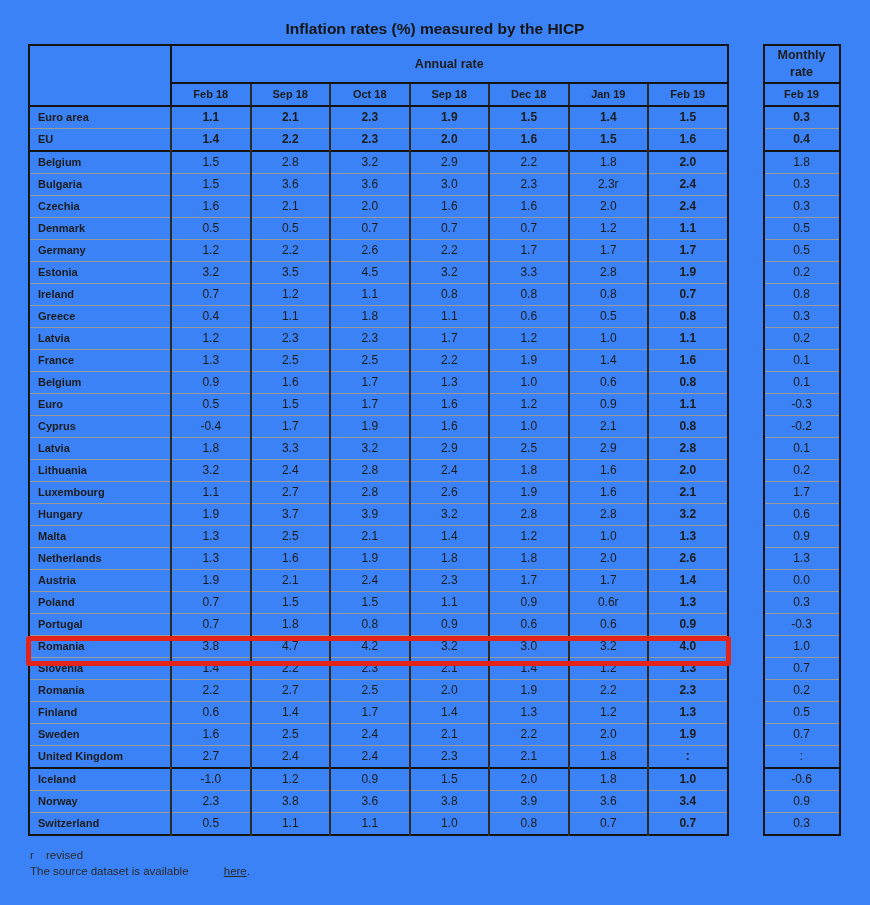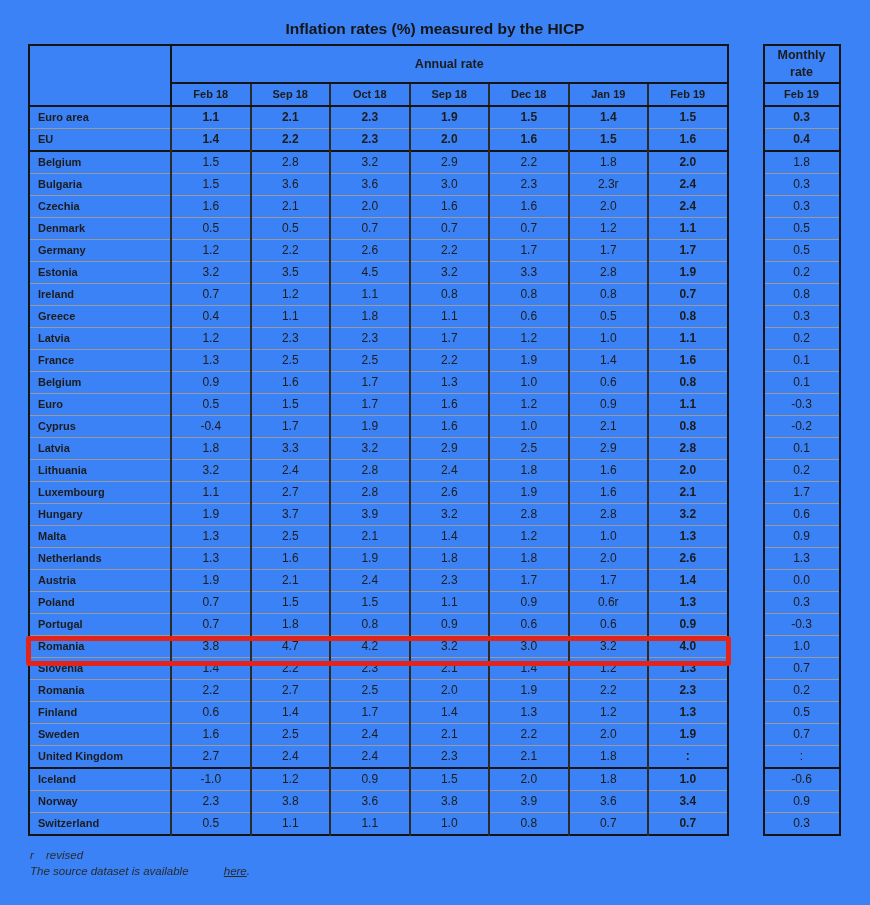--- a/index.html
+++ b/index.html
@@ -79,21 +79,20 @@
     border: 5px solid #e2241a;
     border-radius: 3px;
     pointer-events: none;
     z-index: 5;
   }
   .footnotes {
     margin: 12px 0 0 30px;
     font-size: 11.5px;
     line-height: 15.5px;
     color: #2a2a2a;
-    font-style: italic;
   }
   .footnotes .sym { display: inline-block; min-width: 10px; margin-right: 6px; }
   .source-link { color: #2a2a2a; text-decoration: underline; cursor: pointer; margin-left: 32px; }
 </style>
 </head>
 <body>
 
 <div class="page">
 
   <div class="title">Inflation rates (%) measured by the HICP</div>

